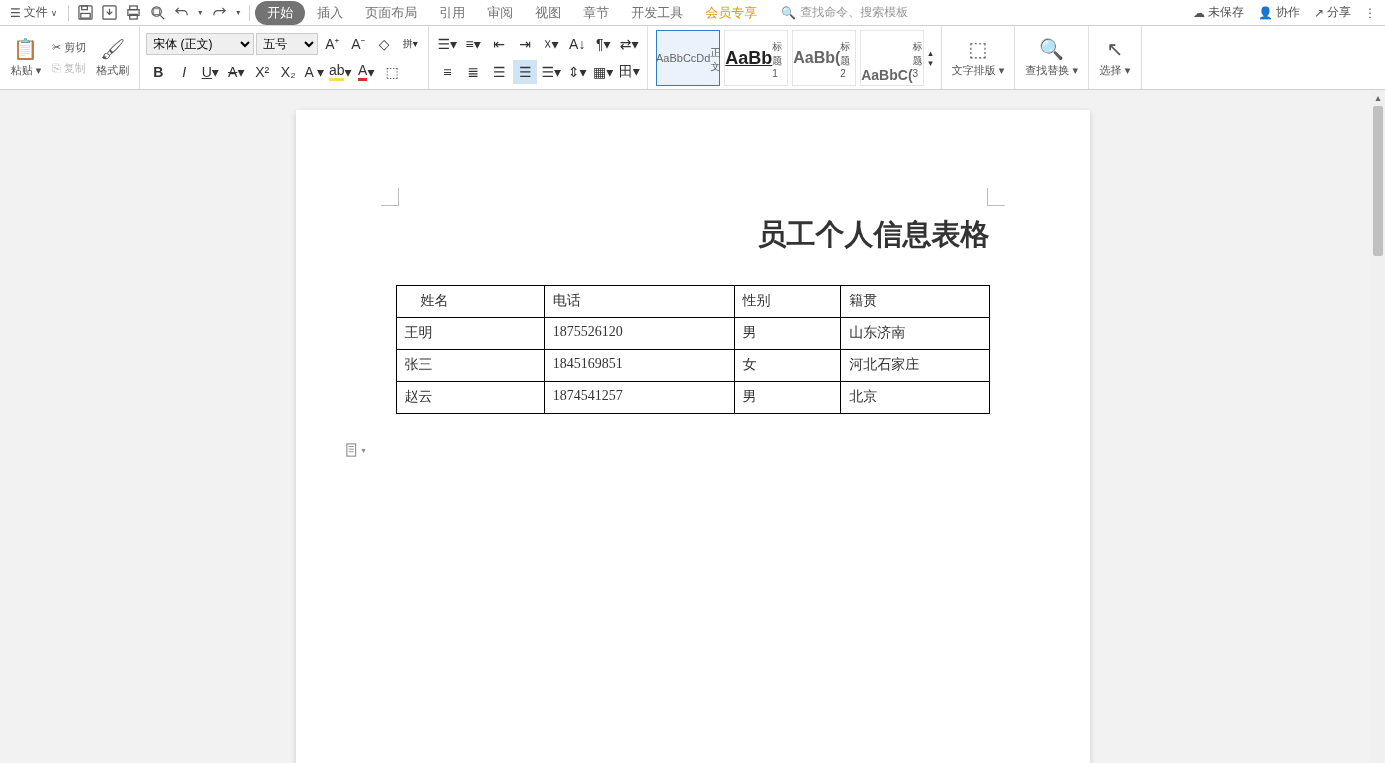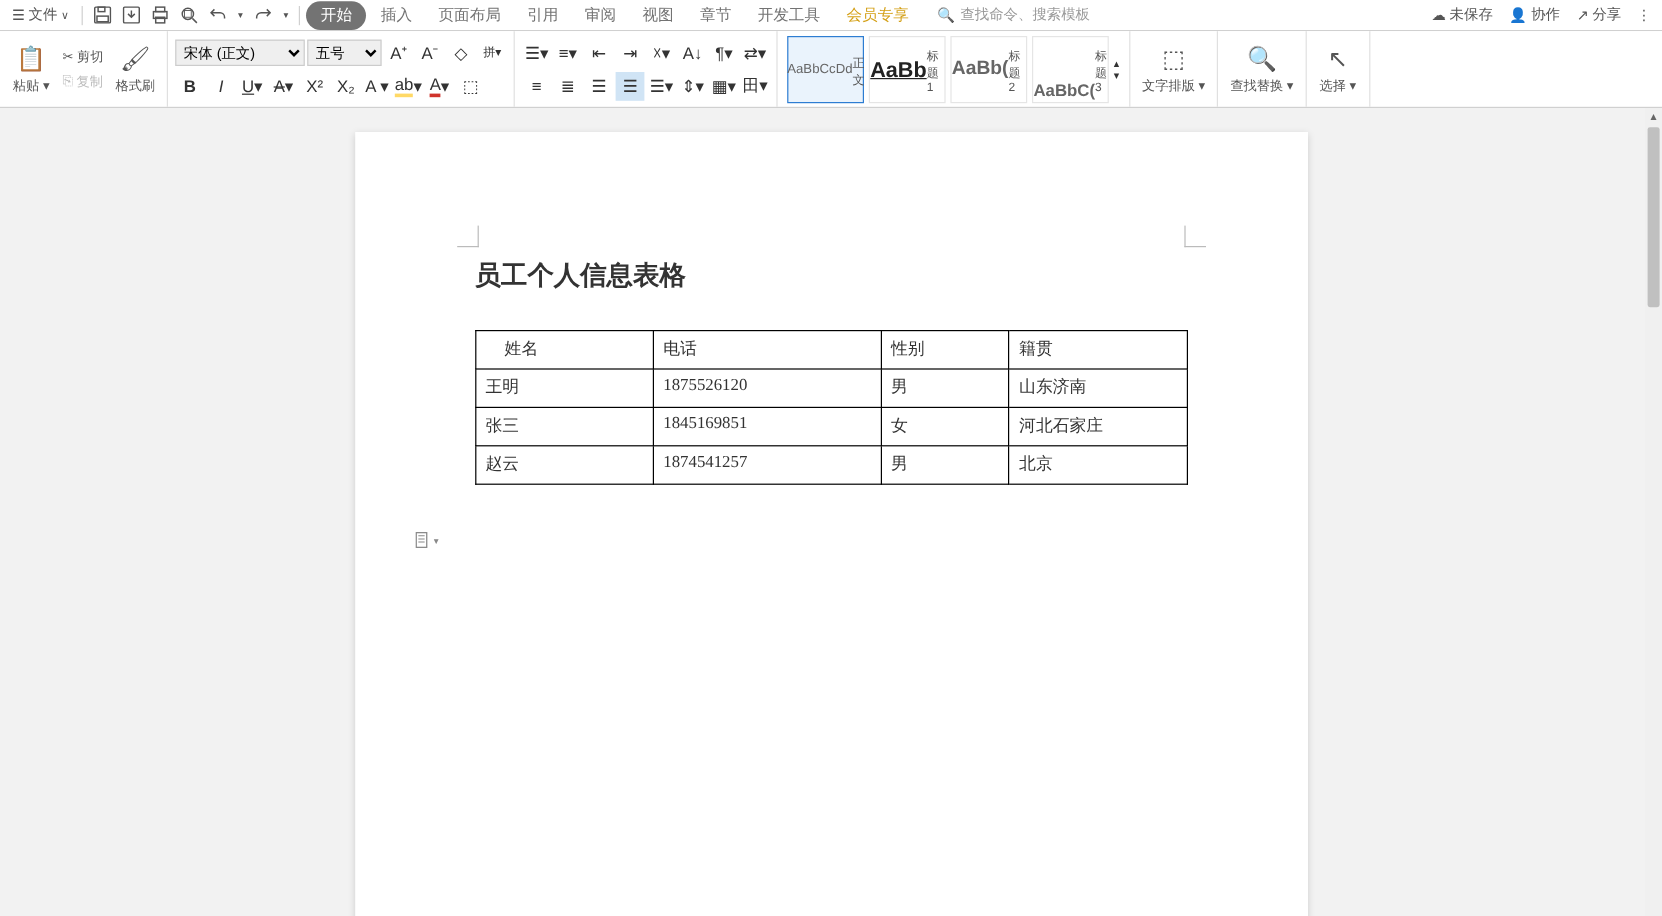--- a/index.html
+++ b/index.html
@@ -29,21 +29,21 @@
 .ribbon .style-box.active { border: 1px solid #2d7dd2; background: #eaf3fc; }
 .ribbon .style-box .preview { font-size: 11px; color: #666; }
 .ribbon .style-box .preview.big { font-size: 18px; font-weight: bold; color: #222; text-decoration: underline; }
 .ribbon .style-box .lbl { font-size: 10px; margin-top: 3px; color: #555; }
 
 .workspace { position: relative; height: calc(100vh - 90px); background: #f2f2f2; overflow: auto; }
 .page { width: 794px; min-height: 1050px; background: #fff; margin: 20px auto; box-shadow: 0 2px 6px rgba(0,0,0,0.15); padding: 95px 100px; position: relative; }
 .page .corner { position: absolute; width: 18px; height: 18px; }
 .page .corner.tl { top: 78px; left: 85px; border-right: 1px solid #bbb; border-bottom: 1px solid #bbb; }
 .page .corner.tr { top: 78px; right: 85px; border-left: 1px solid #bbb; border-bottom: 1px solid #bbb; }
-.doc-title { text-align: left; font-size: 22px; margin: 10px 0 30px; font-family: Liberation Sans, sans-serif; }
+.doc-title { text-align: right; font-size: 29px; margin: 10px 0 30px; font-family: Liberation Sans, sans-serif; }
 .doc-table { border-collapse: collapse; width: 100%; }
 .doc-table td { border: 1px solid #000; padding: 6px 8px; font-size: 14px; font-family: SimSun, serif; height: 32px; vertical-align: top; }
 .doc-table td.col1 { width: 25%; padding-left: 24px; }
 .doc-table td.col2 { width: 32%; }
 .doc-table td.col3 { width: 18%; }
 .doc-table td.col4 { width: 25%; }
 
 .float-icon { position: absolute; left: 50px; top: 330px; width: 20px; height: 20px; color: #888; display:flex; align-items:center; justify-content:center; cursor:pointer; }
 .float-icon .dd { font-size:8px; margin-left:2px; }
 

